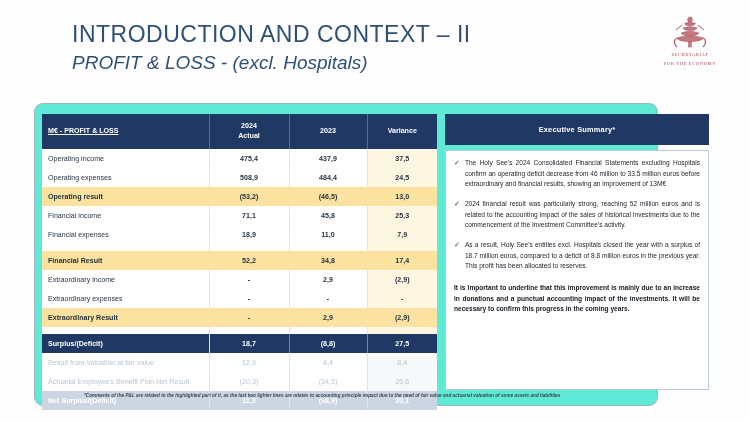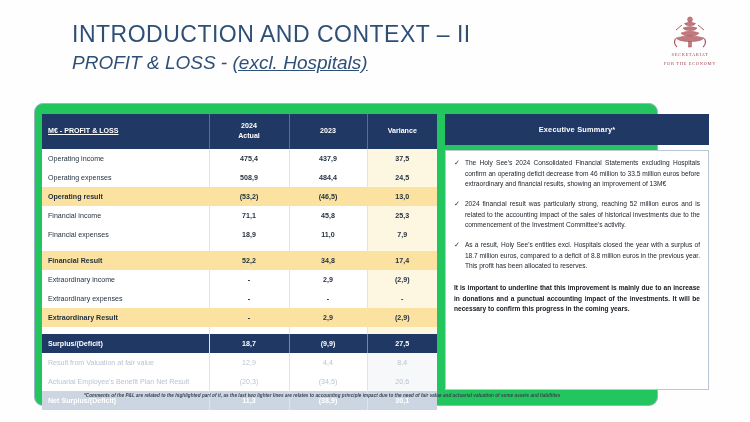--- a/index.html
+++ b/index.html
@@ -15,34 +15,34 @@
   
   .header{position:absolute;left:72px;top:22px;}
   .title-main{
     font-size:23px;letter-spacing:.5px;color:#2e5077;font-weight:400;
     line-height:1.1;white-space:nowrap;
   }
   .title-sub{
     margin-top:6px;font-size:19px;font-style:italic;color:#2e5077;
     font-weight:400;white-space:nowrap;line-height:1.1;
   }
-  .title-sub .ul{text-decoration:underline;text-align:center;}
+  .title-sub .ul{text-align:center;}
 
   
   .logo{position:absolute;right:14px;top:16px;width:92px;text-align:center;}
   .logo svg{display:block;margin:0 auto;}
   .logo-text{
     color:#a64a52;font-size:4.6px;letter-spacing:.6px;line-height:1.5;
     font-family:"Liberation Serif", serif;margin-top:2px;text-transform:uppercase;
   }
 
   
   .card{
     position:absolute;left:34px;top:103px;width:624px;height:303px;
-    border:1px solid #9fb2c6;border-radius:9px;background:#22c55e;
+    border:1px solid #9fb2c6;border-radius:9px;background:#5eead4;
     box-sizing:border-box;
   }
 
   
   .tbl-wrap{position:absolute;left:7px;top:10px;width:395px;}
   table.pl{border-collapse:collapse;width:395px;table-layout:fixed;
            font-size:7.1px;color:#1f2d3d;}
   table.pl col.c1{width:167px;}
   table.pl col.c2{width:80px;}
   table.pl col.c3{width:78px;}
@@ -220,21 +220,21 @@
             </tr>
             <tr class="spacer">
               <td class="lbl"></td>
               <td class="num"></td>
               <td class="num"></td>
               <td class="num"></td>
             </tr>
             <tr class="dark">
               <td class="lbl">Surplus/(Deficit)</td>
               <td class="num">18,7</td>
-              <td class="num">(9,9)</td>
+              <td class="num">(8,8)</td>
               <td class="num">27,5</td>
             </tr>
             <tr class="faded">
               <td class="lbl">Result from Valuation at fair value</td>
               <td class="num">12,9</td>
               <td class="num">4,4</td>
               <td class="num">8,4</td>
             </tr>
             <tr class="faded">
               <td class="lbl">Actuarial Employee's Benefit Plan Net Result</td>

